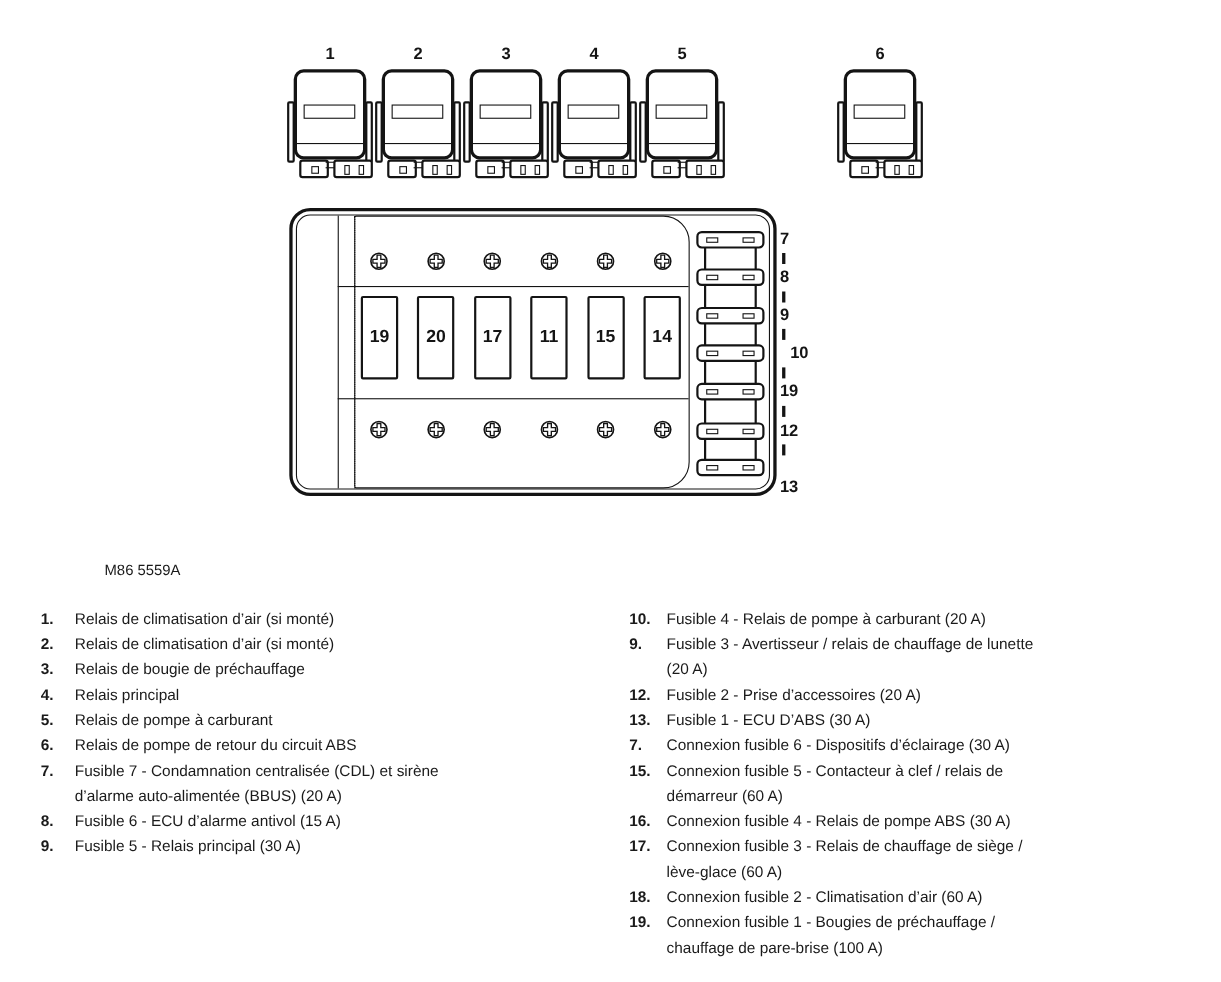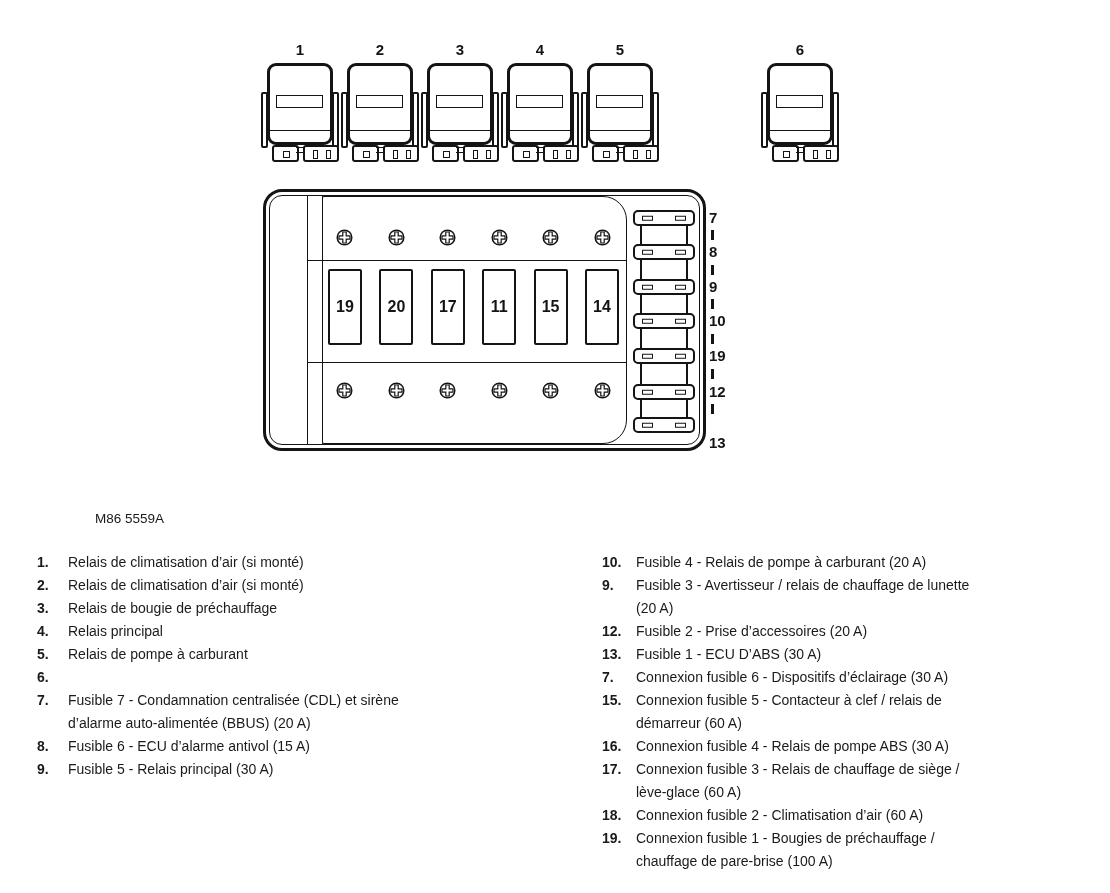--- a/index.html
+++ b/index.html
@@ -67,21 +67,21 @@
              line-height:17px; color:var(--ink); }
   .fuse-dash{ position:absolute; left:5px; width:2.6px; height:10px; background:var(--ink); }
 
   
   .caption{ position:absolute; left:95px; top:511px; font-size:13.5px; color:#1a1a1a; }
   .legend{ position:absolute; font-size:14px; line-height:23px; }
   .legend.left{ left:37px; top:551px; width:505px; }
   .legend.right{ left:572px; top:551px; width:528px; }
   .legend-item{ display:flex; column-gap:5px; }
   .legend-num{ flex:0 0 26px; font-weight:700; }
-  .legend.right .legend-num{ flex:0 0 29px;margin-left:30px; }
+  .legend.right .legend-num{ flex:0 0 29px; }
   .legend-text{ white-space:pre-line; }
 </style>
 </head>
 <body>
 
 <div class="page">
 
   <div id="relay-row">
       <div class="relay" style="left: 261px; top: 63px; position: absolute;">
         <div class="relay-num">1</div>
@@ -293,21 +293,21 @@
       </div>
   </div>
 
   <div class="fuse-numcol" id="numcol">
       <div class="fuse-num" style="top: 20px;">7</div>
       <div class="fuse-dash" style="top: 41px;"></div>
       <div class="fuse-num" style="top: 54px;">8</div>
       <div class="fuse-dash" style="top: 75.5px;"></div>
       <div class="fuse-num" style="top: 89px;">9</div>
       <div class="fuse-dash" style="top: 110px;"></div>
-      <div class="fuse-num" style="top: 123px;">10</div>
+      <div class="fuse-num" style="top: 123px; text-align: right;">10</div>
       <div class="fuse-dash" style="top: 144.5px;"></div>
       <div class="fuse-num" style="top: 158px;">19</div>
       <div class="fuse-dash" style="top: 180px;"></div>
       <div class="fuse-num" style="top: 194px;">12</div>
       <div class="fuse-dash" style="top: 214.5px;"></div>
       <div class="fuse-num" style="top: 245px;">13</div>
     </div>
 
   <div class="caption">M86 5559A</div>
 
@@ -327,20 +327,21 @@
       <div class="legend-item">
         <div class="legend-num">4.</div>
         <div class="legend-text">Relais principal</div>
       </div>
       <div class="legend-item">
         <div class="legend-num">5.</div>
         <div class="legend-text">Relais de pompe à carburant</div>
       </div>
       <div class="legend-item">
         <div class="legend-num">6.</div>
+        <div class="legend-text">Relais de pompe de retour du circuit ABS</div>
       </div>
       <div class="legend-item">
         <div class="legend-num">7.</div>
         <div class="legend-text">Fusible 7 - Condamnation centralisée (CDL) et sirène
 d’alarme auto-alimentée (BBUS) (20 A)</div>
       </div>
       <div class="legend-item">
         <div class="legend-num">8.</div>
         <div class="legend-text">Fusible 6 - ECU d’alarme antivol (15 A)</div>
       </div>

